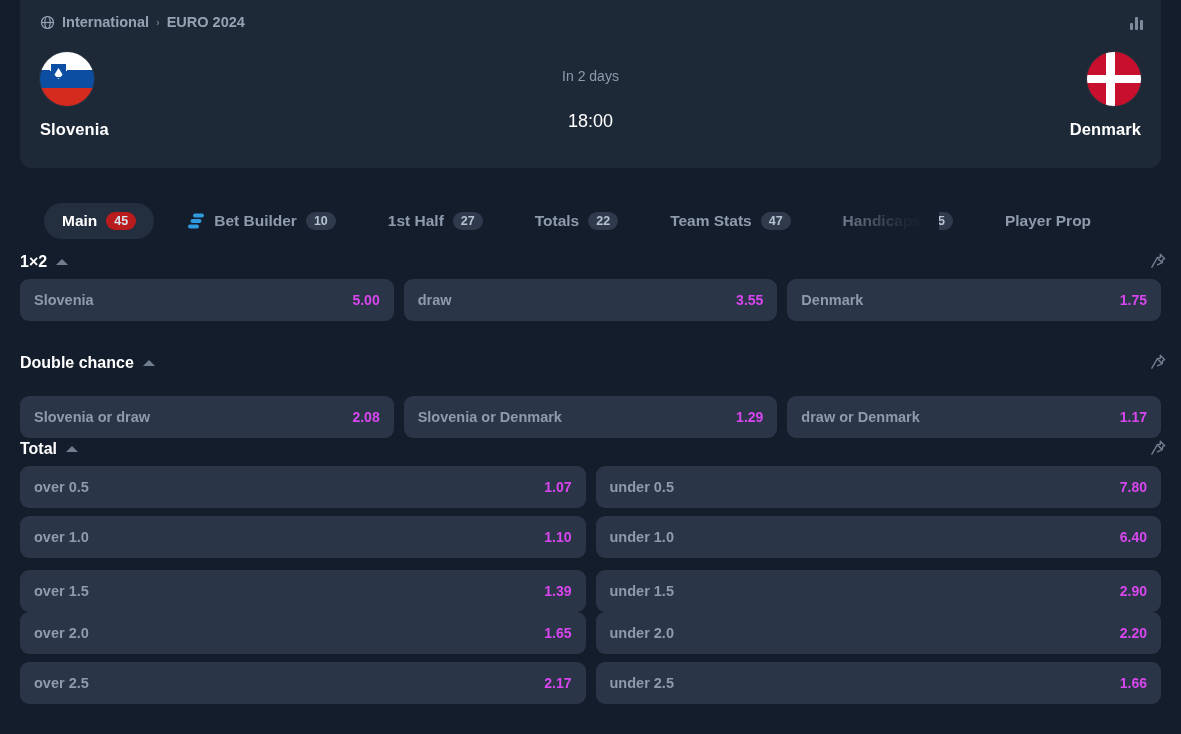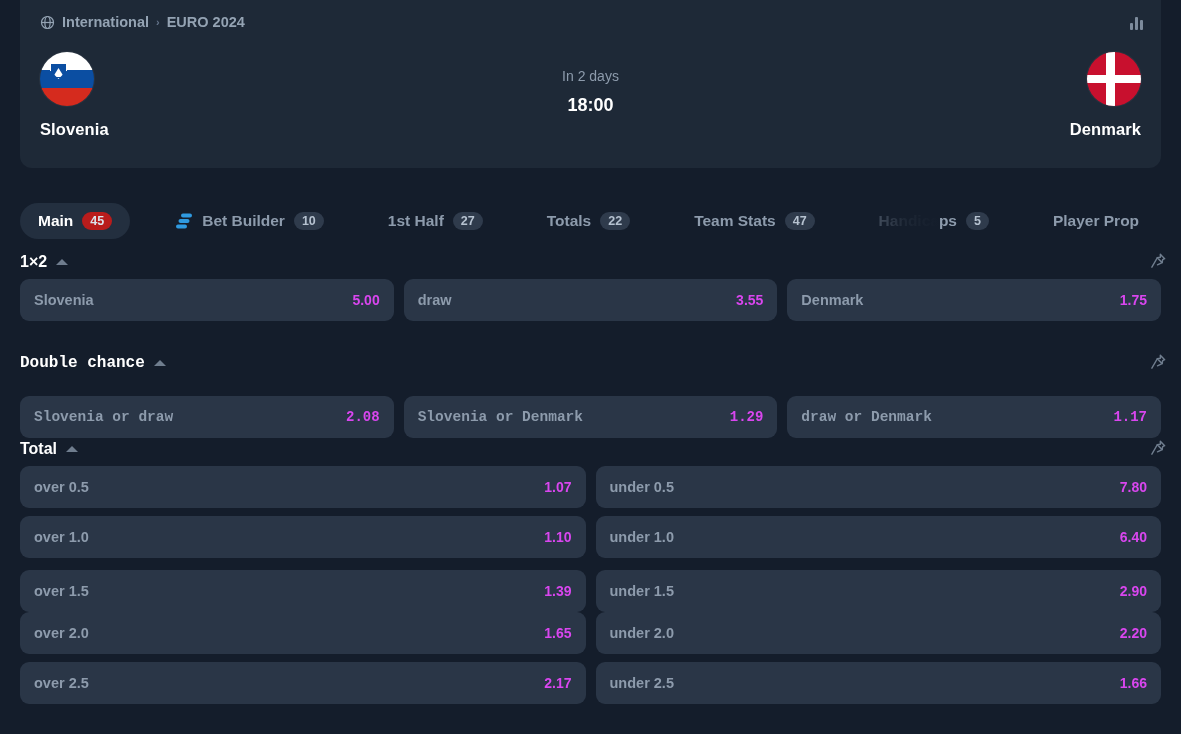--- a/index.html
+++ b/index.html
@@ -61,25 +61,25 @@
     background: #ffffff;
     clip-path: polygon(50% 0%, 100% 100%, 0% 100%);
   }
   
   .fl-dk { position: absolute; inset: 0; background: #c8102e; }
   .fl-dk-v { position: absolute; left: 36%; top: 0; width: 15%; height: 100%; background: #ffffff; }
   .fl-dk-h { position: absolute; left: 0; top: 42.5%; width: 100%; height: 15%; background: #ffffff; }
 
   .match-center { position: absolute; left: 0; right: 0; top: 68px; text-align: center; }
   .match-when { font-size: 14px; font-weight: normal; color: #8d9bac; }
-  .match-time { margin-top: 11px; font-size: 18px; font-weight: bold; color: #ffffff; }
+  .match-time { margin-top: 27px; font-size: 18px; font-weight: normal; color: #ffffff; }
 
   
   .tabs-wrap { position: absolute; left: 0; top: 198px; width: 1181px; height: 46px; overflow: hidden; }
-  .tabs { display: flex; align-items: center; gap: 12px; padding-left: 20px; height: 46px; white-space: nowrap; }
+  .tabs { display: flex; align-items: center; gap: 0; padding-left: 20px; height: 46px; white-space: nowrap; margin-left: 24px; }
   .tab {
     display: flex; align-items: center; gap: 9px;
     padding: 9px 18px; border-radius: 18px;
     font-size: 15.5px; font-weight: bold; color: #8d9bac;
     margin-right: 16px; cursor: pointer;
   }
   .tab.active { background: #232f3f; color: #ffffff; }
   .tab .badge {
     font-size: 12.5px; font-weight: bold; color: #b6c2d0;
     background: #2f3b4c; border-radius: 9px; padding: 2px 8px; line-height: 14px;
@@ -222,21 +222,21 @@
           <div class="odd">
             <span class="odd-label">draw</span>
             <span class="odd-value">3.55</span>
           </div>
           <div class="odd">
             <span class="odd-label">Denmark</span>
             <span class="odd-value">1.75</span>
           </div>
         </div>
       </div>
-      <div class="market" style="top: 346px; font-family: Liberation Mono, monospace;">
+      <div class="market" style="top: 346px;">
         <div class="market-head">
           <span class="market-title">Double chance</span>
           <span class="caret"></span>
           <span>
             <svg class="pin-icon" viewBox="0 0 20 20" fill="none" stroke="#6f7d8e" stroke-width="1.6" stroke-linecap="round" stroke-linejoin="round">
               <path d="M12.6 2.6l4.8 4.8-2.2 1.1-.6 3.3-5.4-5.4 3.4-.6z"></path>
               <line x1="9.2" y1="6.4" x2="3.2" y2="16.8"></line>
               <line x1="14.6" y1="11.8" x2="9.4" y2="14.2"></line>
             </svg>
           </span>

